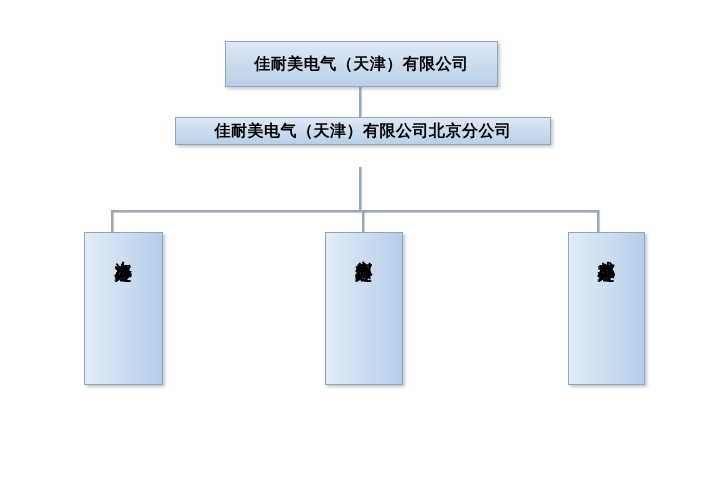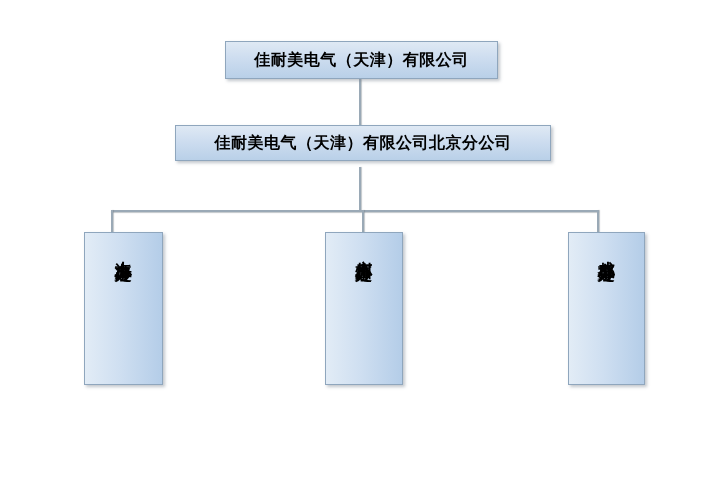--- a/index.html
+++ b/index.html
@@ -78,22 +78,22 @@
   .node.vert .node-label {
     font-size: 17px;
     font-weight: bold;
     color: #000000;
     writing-mode: vertical-rl;
     text-orientation: upright;
     line-height: 1.22;
     letter-spacing: 1px;
   }
 
-  #node-headquarters  { left: 225px; top: 41px;  width: 273px; height: 38px; }
-  #node-beijing-branch{ left: 175px; top: 125px; width: 376px; height: 36px; }
+  #node-headquarters  { left: 225px; top: 41px;  width: 273px; height: 46px; }
+  #node-beijing-branch{ left: 175px; top: 117px; width: 376px; height: 28px; }
   #node-shanghai      { left: 84px;  top: 232px; width: 79px;  height: 153px; }
   #node-guangzhou     { left: 325px; top: 232px; width: 78px;  height: 153px; }
   #node-chengdu       { left: 568px; top: 232px; width: 77px;  height: 153px; }
 </style>
 </head>
 <body>
 
 <div id="org-chart">
 
   <div class="connector v" id="conn-top-to-branch"></div>

